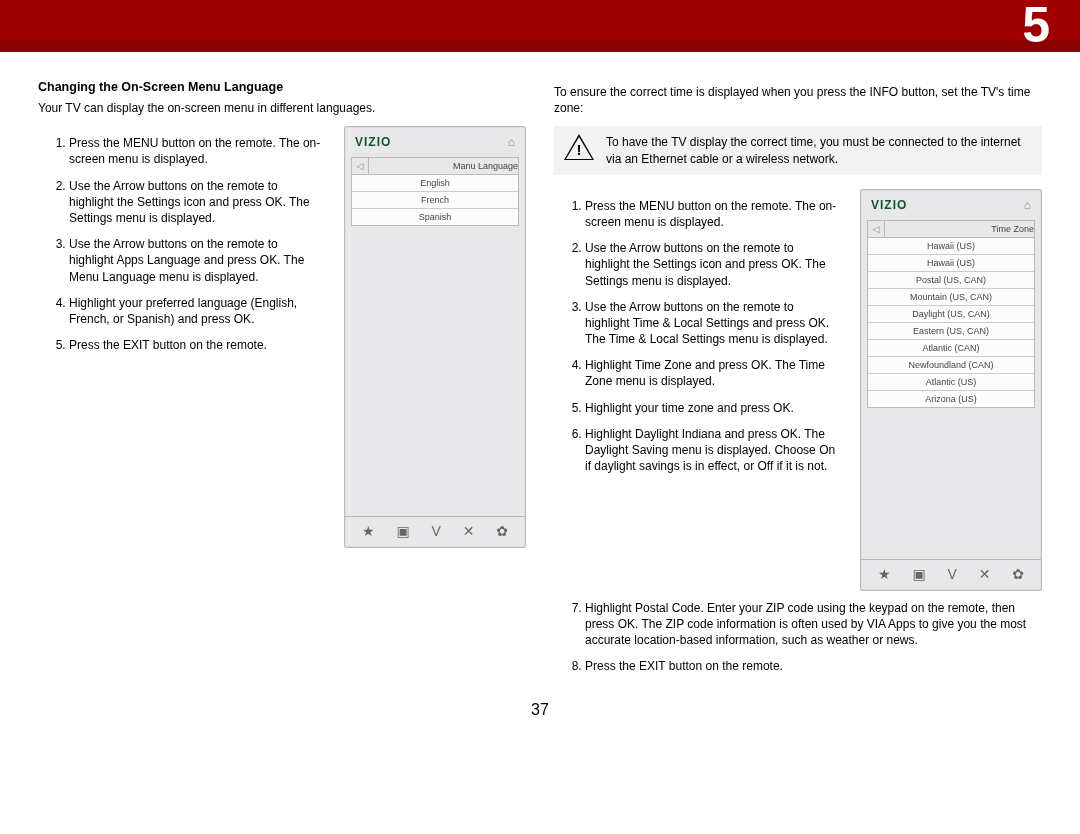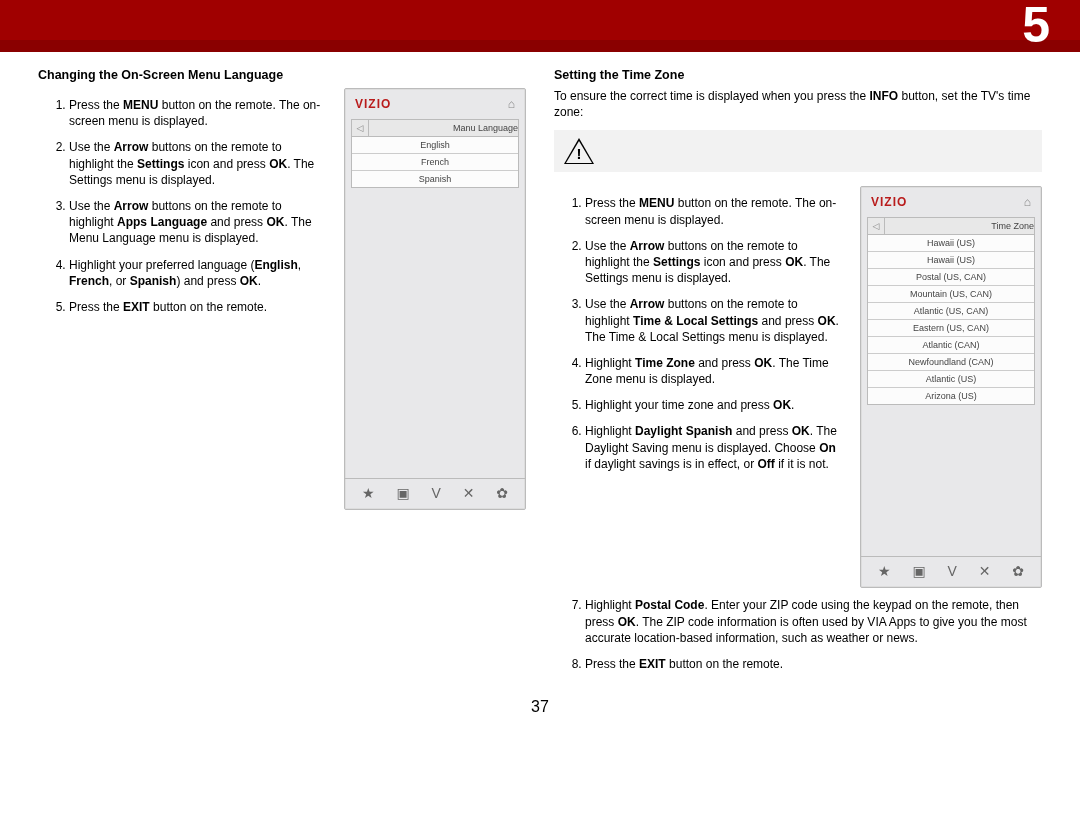--- a/index.html
+++ b/index.html
@@ -25,21 +25,21 @@
     position: absolute;
     right: 30px;
     top: -4px;
     color: #fff;
     font-size: 50px;
     font-weight: bold;
   }
   .page {
     display: flex;
     gap: 28px;
-    padding: 16px 38px 12px 38px;
+    padding: 28px 38px 12px 38px;
   }
   .col { flex: 1; }
   .sect-title {
     font-weight: bold;
     font-size: 12.5px;
     margin-bottom: 6px;
   }
   p { margin: 4px 0 10px 0; line-height: 1.35; }
   ol { margin: 9px; padding-left: 22px; }
   ol li { margin-bottom: 10px; line-height: 1.35; }
@@ -57,21 +57,21 @@
     color:#666;
   }
   .tv-head {
     display: flex; justify-content: space-between; align-items: center;
     padding: 8px 10px 4px 10px;
   }
   .vizio {
     font-weight: bold;
     font-size: 12px;
     letter-spacing: 1px;
-    color:#b91c1c;
+    color:#14532d;
   }
   .home-icon { font-size: 12px; color:#888;}
   .tv-list { background:#fcfcfc; margin:4px 6px; border:1px solid #bbb;}
   .tv-list-head { display:flex; align-items:center; border-bottom:1px solid #bbb; background:#e8e8e8; font-size:9px;}
   .tv-list-head .tri { width:16px; text-align:center; color:#888; border-right:1px solid #bbb; padding:3px 0;}
   .tv-list-head .ttl { flex:1; text-align:right; padding:3px 0; font-weight:500; color:#444;}
   .tv-item { text-align:center; border-bottom:1px solid #ccc; padding:3px 0; font-size:9px; color:#444;}
   .tv-item:last-child{border-bottom:none;}
   .tv-fill{flex:1;}
   .tv-foot { border-top:1px solid #bbb; padding:6px 6px 8px 6px; display:flex; justify-content:space-around; font-size:14px; color:#666;}
@@ -92,35 +92,36 @@
     border-bottom:26px solid #000;
   }
   .notice-icon::after{
     content:""; position:absolute; left:2px; top:3px;
     width:0;height:0;
     border-left:13px solid transparent;
     border-right:13px solid transparent;
     border-bottom:22px solid #f2f2f2;
   }
   .bang{position:absolute; left:0; right:0; top:6px; text-align:center; font-weight:bold; z-index:2; font-size:15px;}
-  b{font-weight:bold;}
+  b{font-weight:normal;}
   .pagenum{ text-align:center; font-size:16px; margin-top:4px;}
 </style>
 </head>
 <body>
 
 <div class="banner">
   <div class="banner-bar"></div>
   <div class="chapter">5</div>
 </div>
 
 <div class="page">
 
   <div class="col">
     <div class="sect-title">Changing the On-Screen Menu Language</div>
+    <p>Your TV can display the on-screen menu in different languages.</p>
     <div class="row2">
       <ol class="steps-narrow">
           <li>Press the <b>MENU</b> button on the remote. The on-screen menu is displayed.</li>
           <li>Use the <b>Arrow</b> buttons on the remote to highlight the <b>Settings</b> icon and press <b>OK</b>. The Settings menu is displayed.</li>
           <li>Use the <b>Arrow</b> buttons on the remote to highlight <b>Apps Language</b> and press <b>OK</b>. The Menu Language menu is displayed.</li>
           <li>Highlight your preferred language (<b>English</b>, <b>French</b>, or <b>Spanish</b>) and press <b>OK</b>.</li>
           <li>Press the <b>EXIT</b> button on the remote.</li>
         </ol>
       <div class="tv-illus" style="height:420px">
         <div class="tv-head">
@@ -144,52 +145,52 @@
             <span>▣</span>
             <span>V</span>
             <span>✕</span>
             <span>✿</span>
           </div>
       </div>
     </div>
   </div>
 
   <div class="col">
-    <div class="sect-title">Setting the Time Zone</div>
     <p>To ensure the correct time is displayed when you press the <b>INFO</b> button, set the TV's time zone:</p>
     <div class="notice">
       <div class="notice-icon">
           <span class="bang">!</span>
         </div>
+      <div>To have the TV display the correct time, you must be connected to the internet via an Ethernet cable or a wireless network.</div>
     </div>
     <div class="row2">
       <ol class="steps-narrow">
           <li>Press the <b>MENU</b> button on the remote. The on-screen menu is displayed.</li>
           <li>Use the <b>Arrow</b> buttons on the remote to highlight the <b>Settings</b> icon and press <b>OK</b>. The Settings menu is displayed.</li>
           <li>Use the <b>Arrow</b> buttons on the remote to highlight <b>Time &amp; Local Settings</b> and press <b>OK</b>. The Time &amp; Local Settings menu is displayed.</li>
           <li>Highlight <b>Time Zone</b> and press <b>OK</b>. The Time Zone menu is displayed.</li>
           <li>Highlight your time zone and press <b>OK</b>.</li>
-          <li>Highlight <b>Daylight Spanish</b> and press <b>OK</b>. The Daylight Saving menu is displayed. Choose <b>On</b> if daylight savings is in effect, or <b>Off</b> if it is not.</li>
+          <li>Highlight <b>Daylight Indiana</b> and press <b>OK</b>. The Daylight Saving menu is displayed. Choose <b>On</b> if daylight savings is in effect, or <b>Off</b> if it is not.</li>
         </ol>
       <div class="tv-illus" style="height:400px">
         <div class="tv-head">
           <span class="vizio">VIZIO</span>
           <span class="home-icon">⌂</span>
         </div>
         <div class="tv-list">
           <div class="tv-list-head">
             <span class="tri">◁</span>
             <span class="ttl">Time Zone</span>
           </div>
           <div>
               <div class="tv-item">Hawaii (US)</div>
               <div class="tv-item">Hawaii (US)</div>
               <div class="tv-item">Postal (US, CAN)</div>
               <div class="tv-item">Mountain (US, CAN)</div>
-              <div class="tv-item">Atlantic (US, CAN)</div>
+              <div class="tv-item">Daylight (US, CAN)</div>
               <div class="tv-item">Eastern (US, CAN)</div>
               <div class="tv-item">Atlantic (CAN)</div>
               <div class="tv-item">Newfoundland (CAN)</div>
               <div class="tv-item">Atlantic (US)</div>
               <div class="tv-item">Arizona (US)</div>
             </div>
         </div>
         <div class="tv-fill"></div>
         <div class="tv-foot">
             <span>★</span>

